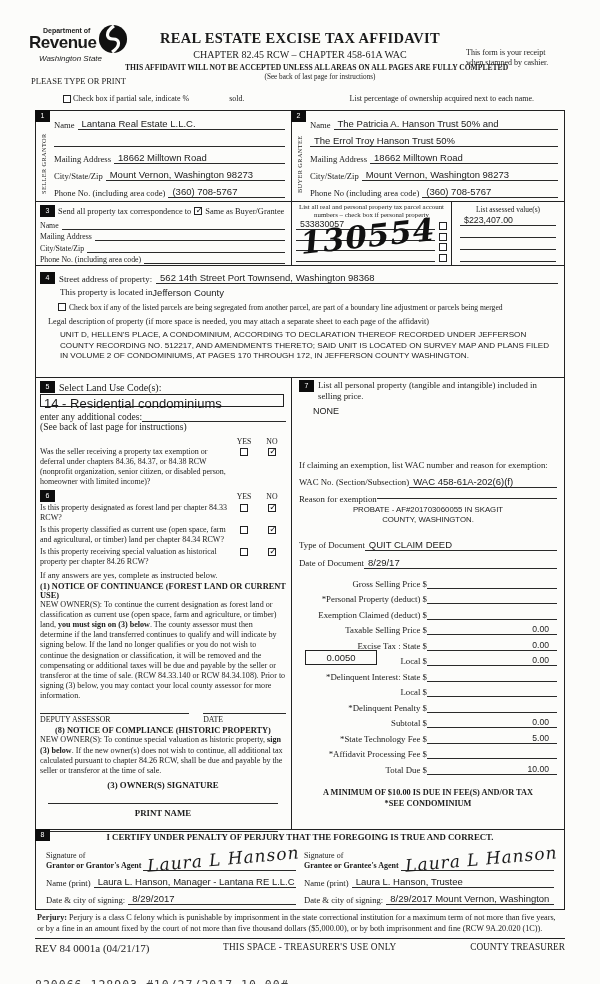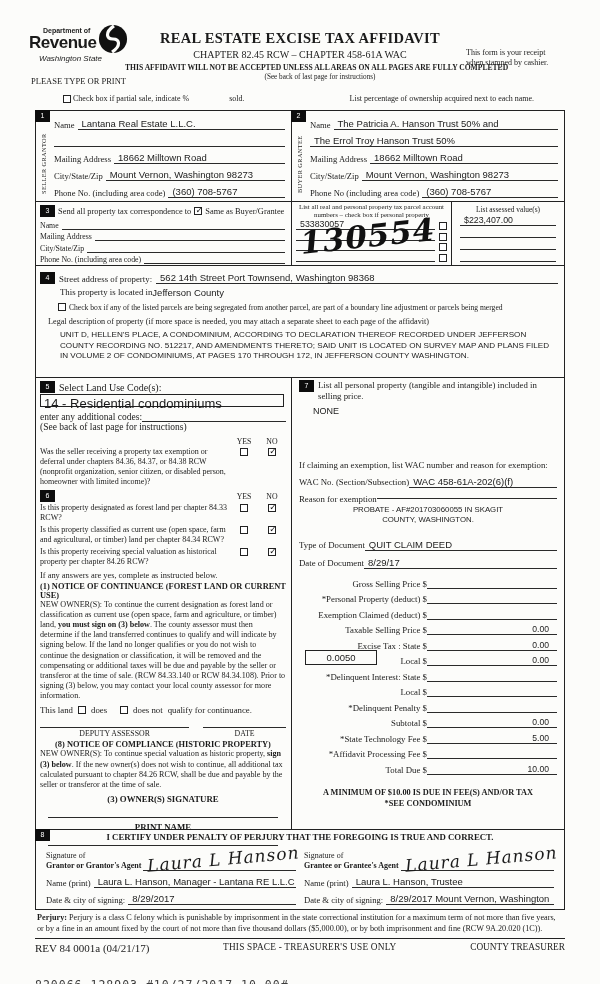--- a/index.html
+++ b/index.html
@@ -85,21 +85,21 @@
 .qrow{display:flex;align-items:flex-start;font-size:8px;line-height:1.27;margin-bottom:2px}
 .qtext{flex:1;padding-right:2px}
 .qboxes{display:flex;flex:none;padding-top:1px}
 .qboxes .cbc{width:28px;display:flex;justify-content:center}
 .s6tabrow{display:flex;justify-content:space-between;align-items:center;height:13px;margin-top:1px}
 .ifyes{font-size:8.4px;margin:3px 0 2px}
 .n1title{font-size:8.4px;font-weight:bold}
 .nbody{font-size:8.1px;line-height:1.26;text-align:left}
 .thisland{display:flex;align-items:center;gap:5px;font-size:8.8px;margin:4px 0 2px}
 .assr{display:flex;gap:14px;margin-top:12px;margin-bottom:2px}
-.assr .ac{border-top:1px solid #2a2a2a;text-align:center;font-size:7.8px;padding-top:1px}
+.assr .ac{border-top:1px solid #2a2a2a;text-align:left;font-size:7.8px;padding-top:1px}
 .ac1{flex:1.8}.ac2{flex:1}
 .n2title{font-size:8.4px;font-weight:bold;text-align:center;margin-top:2px}
 .sigctr{font-size:8.8px;font-weight:bold;text-align:center;margin-top:4px}
 .ctr-line{border-bottom:1px solid #2a2a2a;margin:13px 8px 0 8px}
 
 .s7hdr{display:flex;gap:4px;font-size:8.8px;line-height:1.3}
 .none-val{font-family:"Liberation Sans",sans-serif;font-size:9px;margin:3px 0 0 14px}
 .claim{font-size:8.8px;margin-top:44px}
 .rrow{display:flex;align-items:center;font-size:8.8px;margin-top:6px;white-space:nowrap}
 .probate{font-family:"Liberation Sans",sans-serif;font-size:7.8px;text-align:center;line-height:1.3;margin-top:1px}
@@ -374,28 +374,20 @@
                 <span class="cb"></span>
               </span>
           <span class="cbc">
                 <span class="cb checked"></span>
               </span>
         </span>
       </div>
       <div class="ifyes">If any answers are yes, complete as instructed below.</div>
       <div class="n1title">(1) NOTICE OF CONTINUANCE  (FOREST LAND OR CURRENT USE)</div>
       <div class="nbody"><span>NEW OWNER(S): To continue the current designation as forest land or classification as current use (open space, farm and agriculture, or timber) land, </span><b>you must sign on (3) below</b><span>. The county assessor must then determine if the land transferred continues to qualify and will indicate by signing below. If the land no longer qualifies or you do not wish to continue the designation or classification, it will be removed and the compensating or additional taxes will be due and payable by the seller or transferor at the time of sale. (RCW 84.33.140 or RCW 84.34.108). Prior to signing (3) below, you may contact your local county assessor for more information.</span></div>
-      <div class="thisland">
-        <span>This land</span>
-        <span class="cb"></span>
-        <span>does</span>
-        <span class="cb" style="margin-left:8px"></span>
-        <span>does not</span>
-        <span>qualify for continuance.</span>
-      </div>
       <div class="assr">
         <span class="ac ac1">DEPUTY ASSESSOR</span>
         <span class="ac ac2">DATE</span>
       </div>
       <div class="n2title">(8) NOTICE OF COMPLIANCE (HISTORIC PROPERTY)</div>
       <div class="nbody"><span>NEW OWNER(S): To continue special valuation as historic property, </span><b>sign (3) below</b><span>. If the new owner(s) does not wish to continue, all additional tax calculated pursuant to chapter 84.26 RCW, shall be due and payable by the seller or transferor at the time of sale.</span></div>
       <div class="sigctr">(3)  OWNER(S) SIGNATURE</div>
       <div class="ctr-line"></div>
       <div class="sigctr">PRINT NAME</div>
       <div class="ctr-line"></div>

